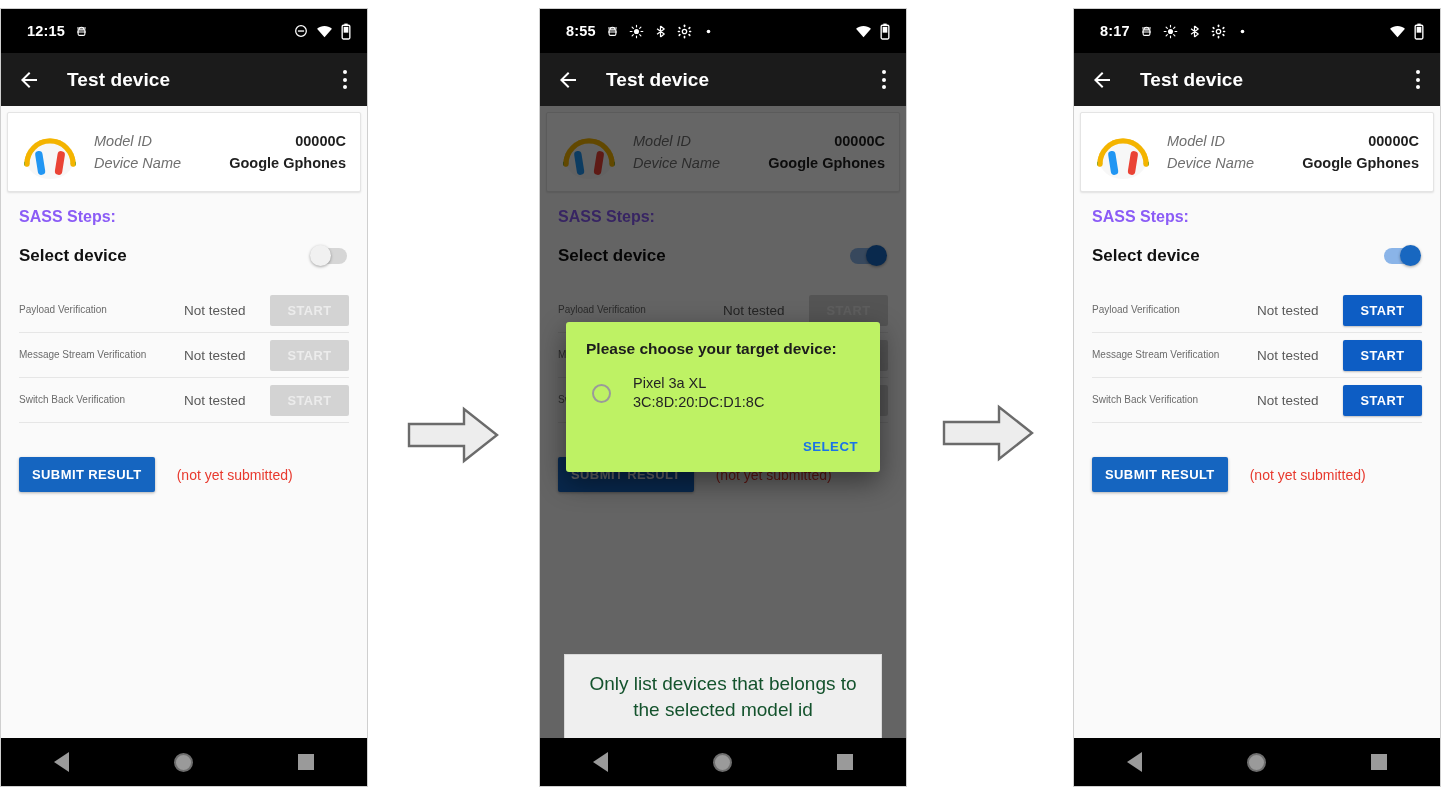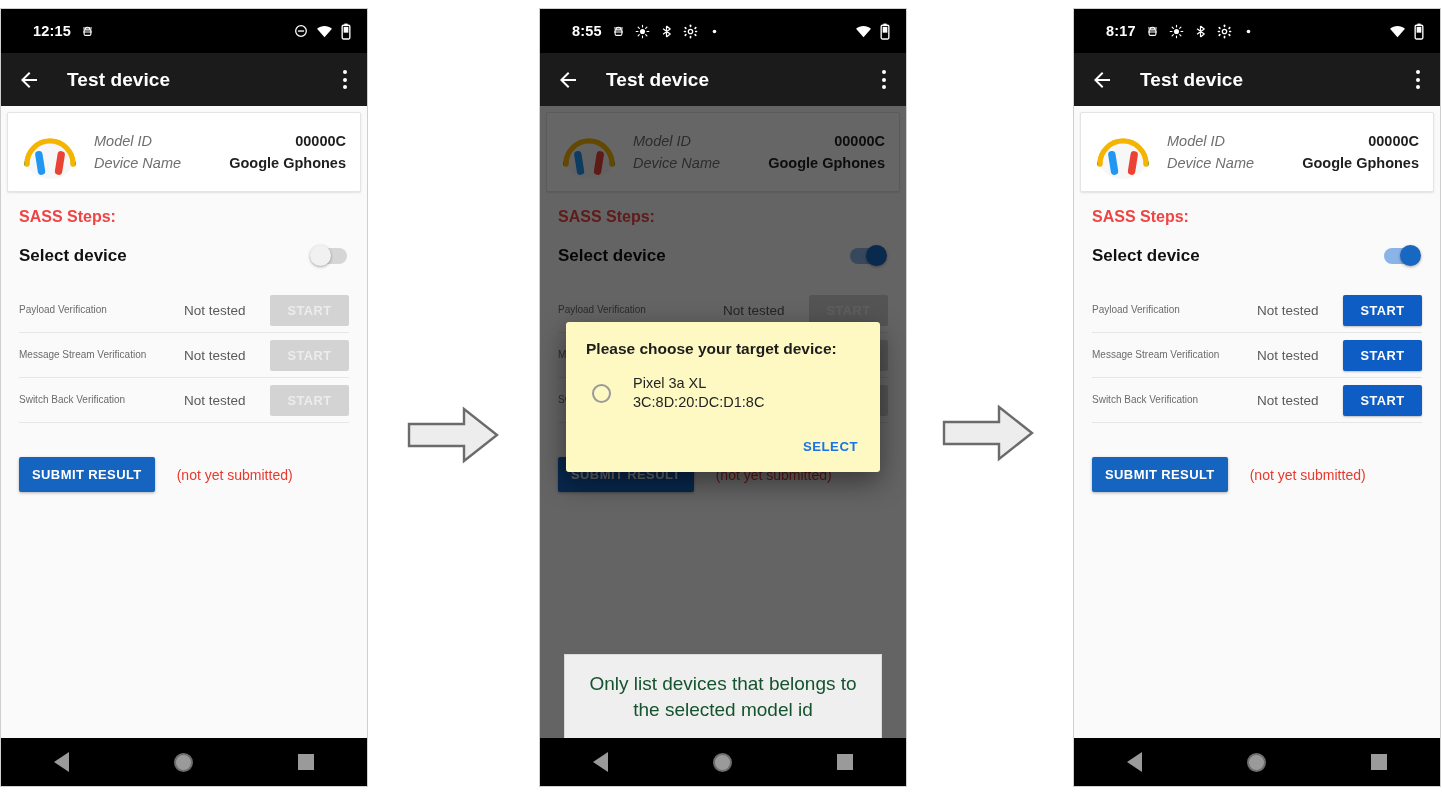--- a/index.html
+++ b/index.html
@@ -23,21 +23,21 @@
   #phone2 { left: 539px; }
   #phone3 { left: 1073px; }
 
   
   .statusbar {
     height: 44px; background: #000; color: #fff;
     display: flex; align-items: center;
     padding: 0 14px; flex: 0 0 auto;
     position: relative;
   }
-  .sb-left { display: flex; align-items: center; gap: 9px; margin-left: 18px; }
+  .sb-left { display: flex; align-items: center; gap: 9px; margin-left: 12px; }
   .sb-time { font-size: 14.5px; font-weight: 700; letter-spacing: .2px; }
   .sb-right { position: absolute; right: 16px; display: flex; align-items: center; gap: 8px; }
   .sb-ic { display: inline-flex; align-items: center; justify-content: center; }
 
   
   .appbar {
     height: 53px; background: #1b1b1b; color: #fff;
     display: flex; align-items: center; padding: 0 16px;
     flex: 0 0 auto;
   }
@@ -59,21 +59,21 @@
     padding: 12px 14px 12px 10px;
     height: 80px;
   }
   .hp-icon { width: 64px; height: 58px; flex: 0 0 auto; }
   .card-rows { flex: 1; margin-left: 12px; }
   .card-row { display: flex; align-items: baseline; justify-content: space-between; padding: 3px 0; }
   .card-key { color: #6f6f6f; font-size: 14.5px; font-style: italic; }
   .card-val { color: #1f1f1f; font-size: 14.5px; font-weight: 700; }
 
   .content { padding: 16px 18px 0 18px; }
-  .sass-heading { font-size: 16px; font-weight: 700; color: #ef4444; }
+  .sass-heading { font-size: 16px; font-weight: 700; color: #8b5cf6; }
 
   .select-row {
     display: flex; align-items: center; justify-content: space-between;
     margin-top: 20px; padding-right: 2px;
   }
   .select-label { font-size: 17px; font-weight: 700; color: #111; }
 
   .switch { width: 36px; height: 16px; border-radius: 8px; position: relative; }
   .switch .track { position:absolute; left:0; top:0; width:36px; height:16px; border-radius:8px; }
   .switch .thumb { position:absolute; top:-3px; width:21px; height:21px; border-radius:50%;
@@ -115,21 +115,21 @@
     flex: 0 0 auto;
   }
   .nav-back { width:0;height:0;border-top:10px solid transparent;border-bottom:10px solid transparent;border-right:15px solid #9a9a9a;}
   .nav-home { width:19px;height:19px;border-radius:50%;background:#9a9a9a;border:2px solid #6e6e6e;}
   .nav-recent { width:16px;height:16px;background:#9a9a9a;}
 
   
   .scrim { position:absolute; inset:0; background: rgba(0,0,0,.60); }
   .dialog {
     position: absolute; left: 26px; right: 26px; top: 216px;
-    background:#fef9c3; border-radius: 3px;
+    background:#bef264; border-radius: 3px;
     box-shadow: 0 10px 28px rgba(0,0,0,.45);
     padding: 18px 20px 10px 20px;
   }
   .dlg-title { font-size: 15.5px; font-weight: 700; color:#1d1d1d; }
   .dlg-opt { display:flex; align-items:center; margin-top: 16px; padding-left: 6px; }
   .radio { width:19px;height:19px;border-radius:50%;border:2px solid #9a9a9a; flex:0 0 auto;}
   .dlg-opt-text { margin-left: 22px; font-size: 14.5px; color:#242424; line-height:1.34; }
   .dlg-actions { display:flex; justify-content:flex-end; margin-top: 20px; }
   .dlg-select {
     background:none; border:none; color:#1a73e8; font-weight:700;

